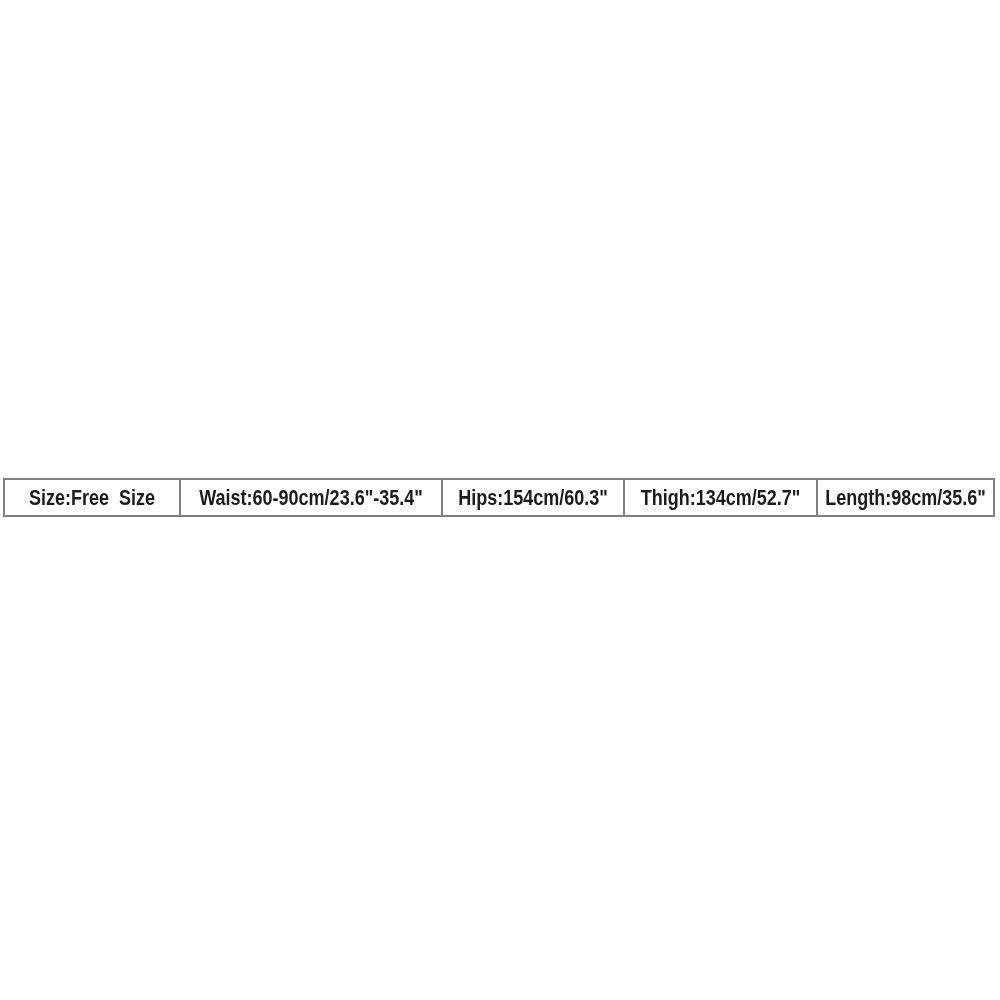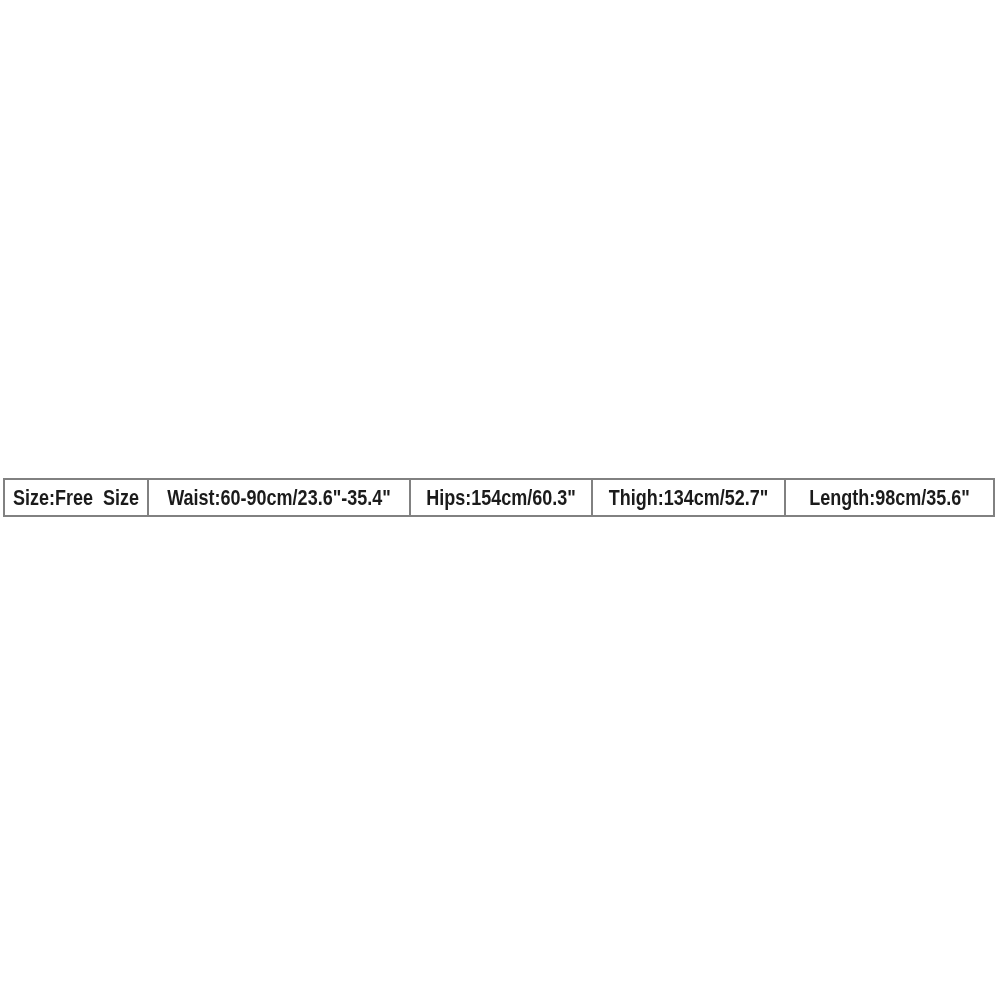--- a/index.html
+++ b/index.html
@@ -36,21 +36,21 @@
     background: var(--bg-color);
   }
   .cell {
     box-sizing: border-box;
     border-right: 2px solid var(--border-color);
     display: flex;
     align-items: center;
     justify-content: center;
     overflow: hidden;
   }
-  .cell:nth-child(1) { width: 144px; }
+  .cell:nth-child(1) { width: 176px; }
   .cell:nth-child(2) { width: 262px; }
   .cell:nth-child(3) { width: 182px; }
   .cell:nth-child(4) { width: 193px; }
   .cell:nth-child(5) { flex: 1; border-right: none; }
   .cell-text {
     font-weight: bold;
     font-size: 18px;
     line-height: 1;
     color: var(--text-color);
     white-space: pre;

